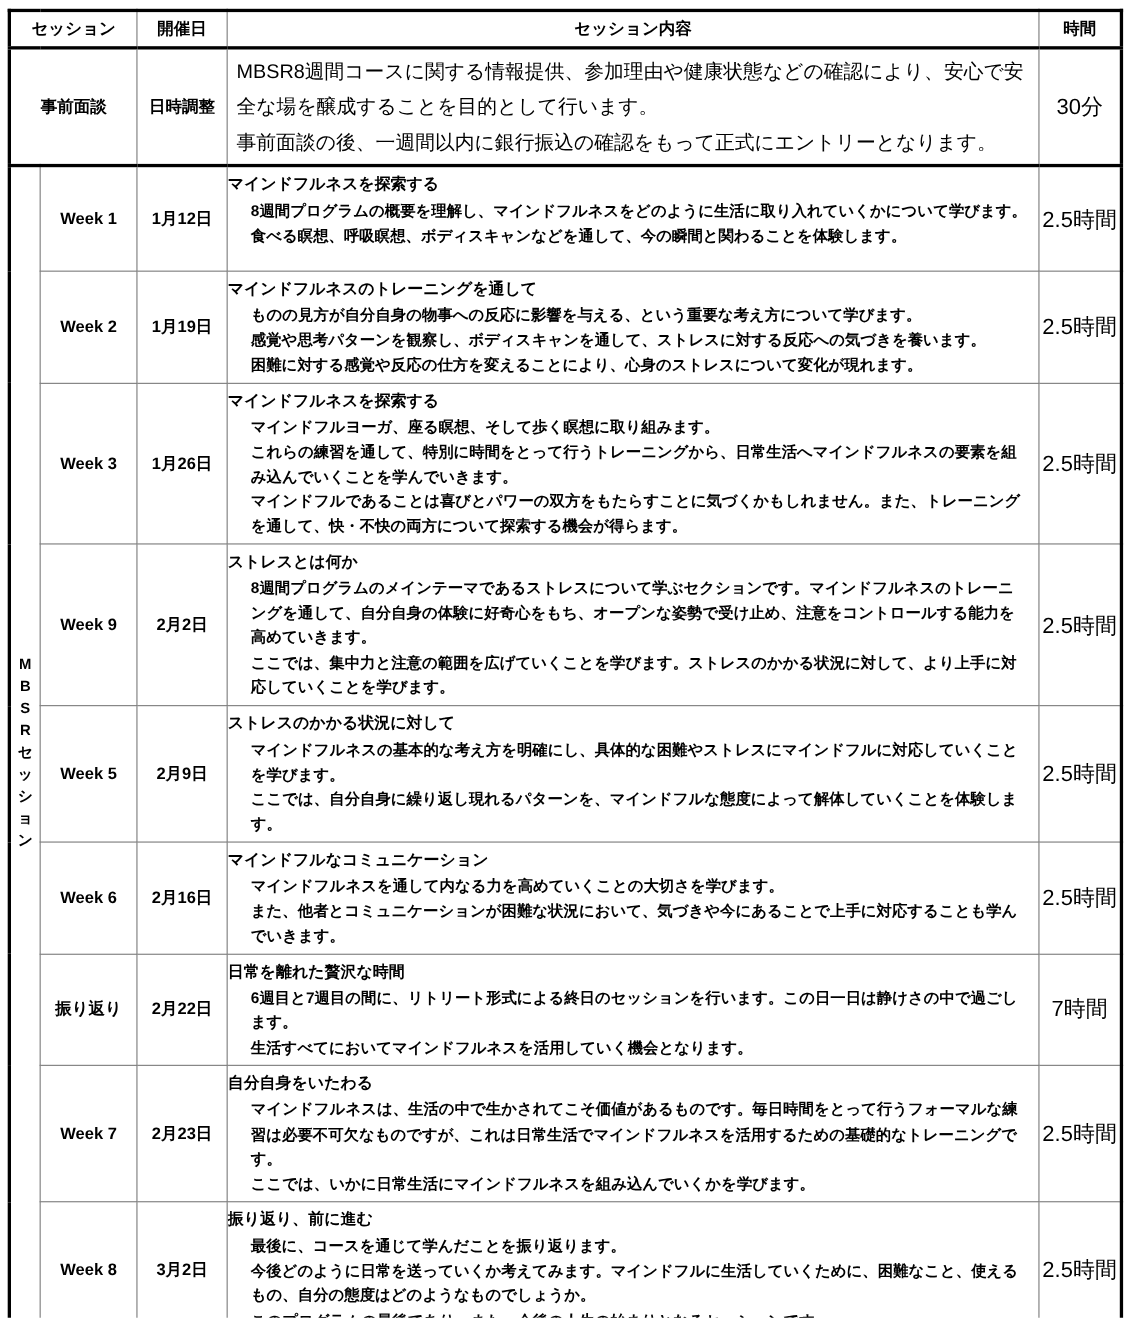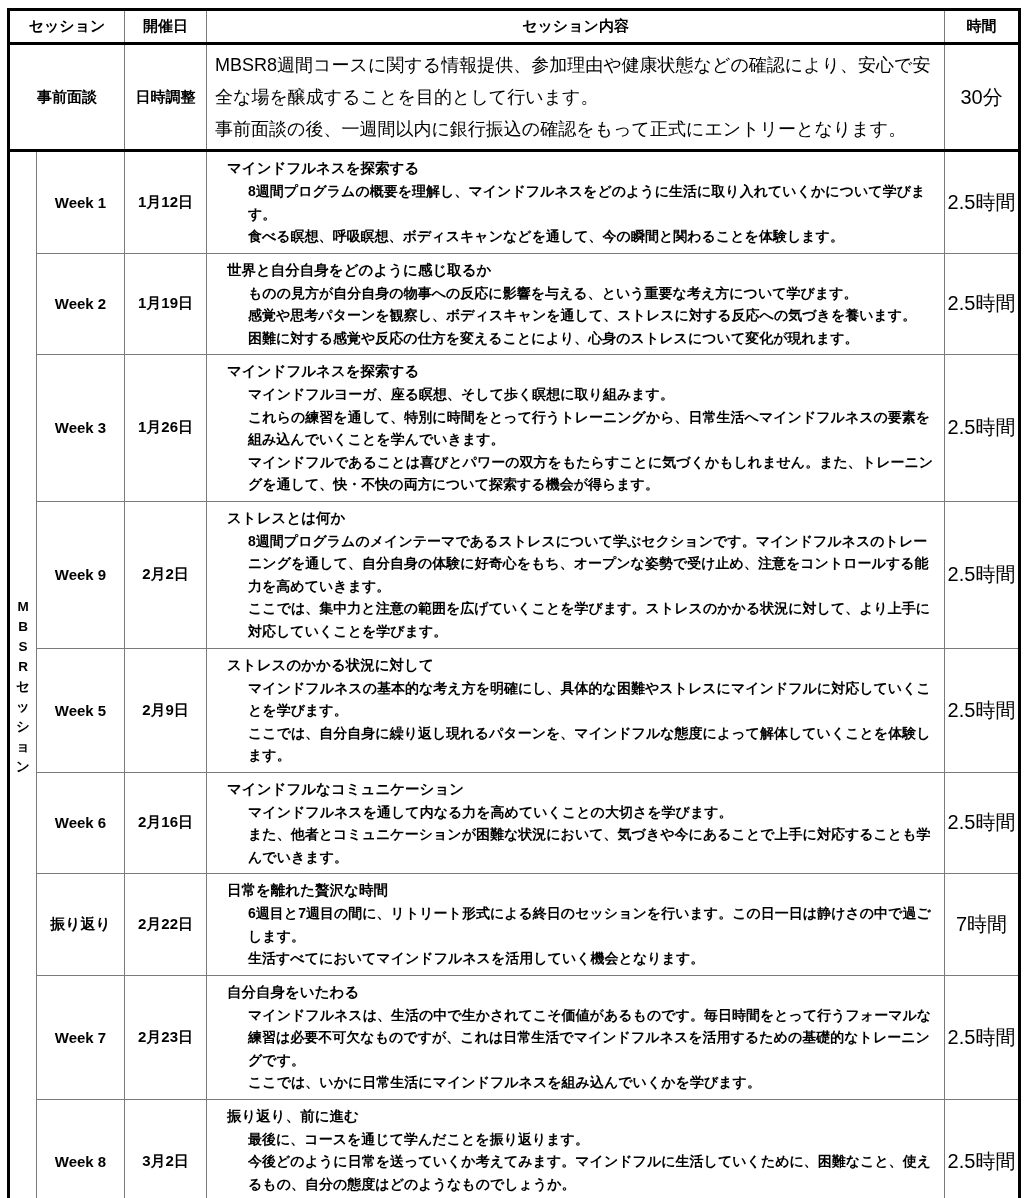--- a/index.html
+++ b/index.html
@@ -63,21 +63,21 @@
     text-align: center;
     vertical-align: middle;
     font-weight: bold;
     font-size: 13.5px;
     line-height: 20px;
     white-space: pre-line;
     padding: 0;
   }
   td.content-cell {
     vertical-align: top;
-    padding: 5px 10px 5px 20px;
+    padding: 5px 10px 5px 0;
   }
   .content-title {
     font-weight: bold;
     font-size: 14.5px;
     line-height: 23px;
     white-space: pre-line;
   }
   .content-body {
     font-size: 14px;
     line-height: 22.5px;
@@ -143,21 +143,21 @@
           <div class="content-body">8週間プログラムの概要を理解し、マインドフルネスをどのように生活に取り入れていくかについて学びます。
 食べる瞑想、呼吸瞑想、ボディスキャンなどを通して、今の瞬間と関わることを体験します。</div>
         </td>
         <td class="time-cell">2.5時間</td>
       </tr>
 
       <tr style="height:96px">
         <td class="label-cell">Week 2</td>
         <td class="label-cell">1月19日</td>
         <td class="content-cell">
-          <div class="content-title">世界と自分自身をどのように感じ取るか</div>
+          <div class="content-title">マインドフルネスのトレーニングを通して</div>
           <div class="content-body">ものの見方が自分自身の物事への反応に影響を与える、という重要な考え方について学びます。
 感覚や思考パターンを観察し、ボディスキャンを通して、ストレスに対する反応への気づきを養います。
 困難に対する感覚や反応の仕方を変えることにより、心身のストレスについて変化が現れます。</div>
         </td>
         <td class="time-cell">2.5時間</td>
       </tr>
 
       <tr style="height:139px">
         <td class="label-cell">Week 3</td>
         <td class="label-cell">1月26日</td>

